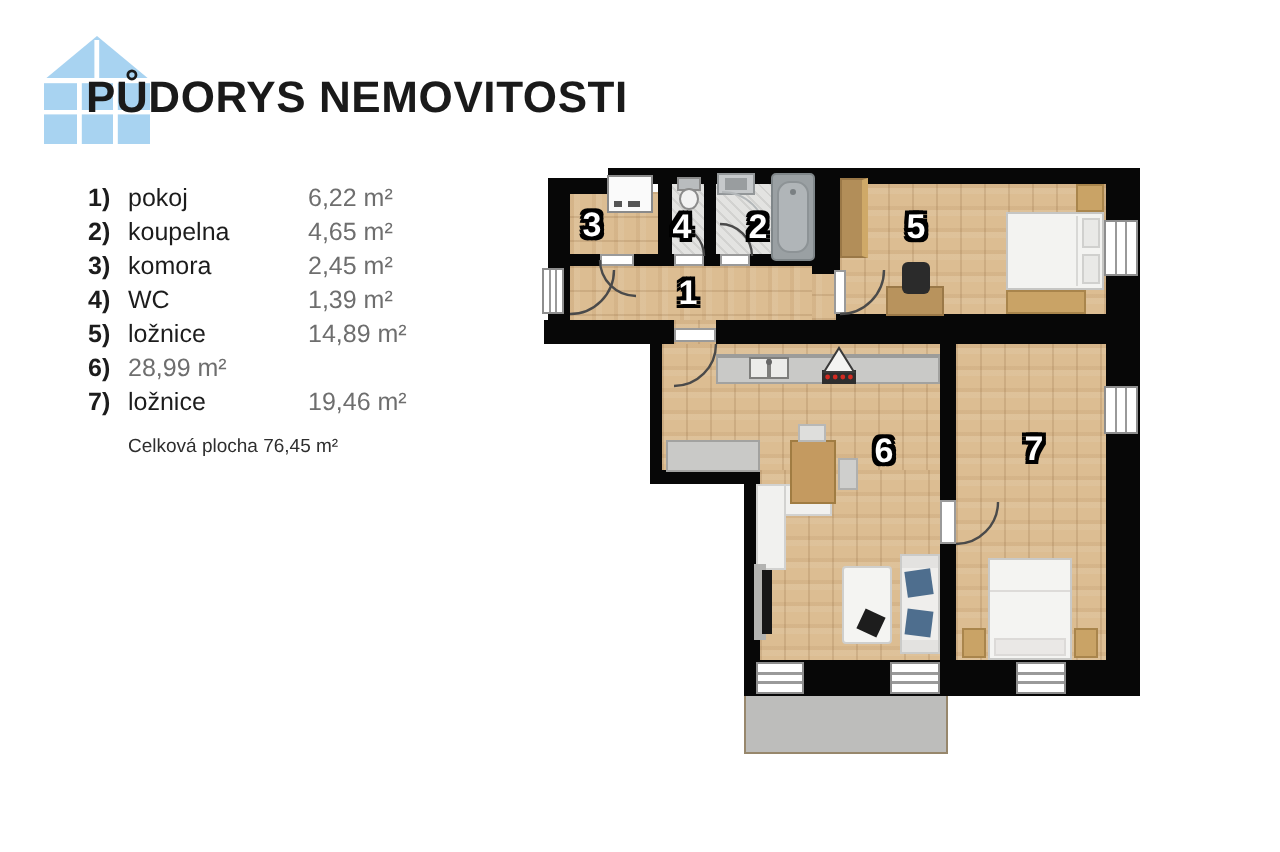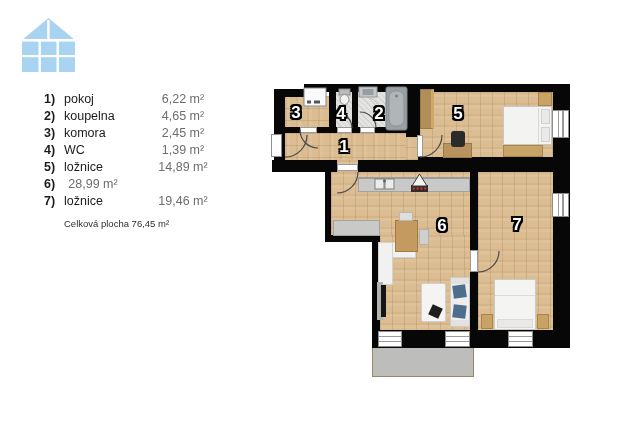--- a/index.html
+++ b/index.html
@@ -10,21 +10,21 @@
   .logo{left:20px;top:15px;width:57px;height:58px;}
   .watermark{left:62px;top:33px;font-size:27px;font-weight:700;color:#cfcfcf;
              letter-spacing:1px;opacity:.6;z-index:1;}
   .title{left:43px;top:36px;font-size:22px;font-weight:700;color:#1a1a1a;
          letter-spacing:.3px;z-index:2;}
   
   .legend{left:44px;top:92px;width:168px;z-index:2;}
   .lrow{display:flex;align-items:baseline;height:17px;font-size:12.5px;color:#1c1c1c;}
   .lnum{flex:0 0 20px;font-weight:700;}
   .lname{flex:1;}
-  .larea{flex:0 0 58px;text-align:center;color:#6e6e6e;}
+  .larea{flex:0 0 58px;text-align:left;color:#6e6e6e;}
   .ltotal{margin-top:7px;margin-left:20px;font-size:9.5px;color:#2e2e2e;}
   
   .plan{left:270px;top:82px;width:300px;height:300px;}
   .w{background:#070707;}
   .wood-h{background-color:#dcbd92;background-image:
     repeating-linear-gradient(180deg,rgba(120,80,40,.16) 0 1px,rgba(0,0,0,0) 1px 12px),
     repeating-linear-gradient(90deg,rgba(150,105,60,.10) 0 2px,rgba(255,255,255,.07) 2px 5px,rgba(0,0,0,0) 5px 11px);}
   .wood-v{background-color:#dcbd92;background-image:
     repeating-linear-gradient(90deg,rgba(120,80,40,.16) 0 1px,rgba(0,0,0,0) 1px 12px),
     repeating-linear-gradient(180deg,rgba(150,105,60,.10) 0 2px,rgba(255,255,255,.07) 2px 5px,rgba(0,0,0,0) 5px 11px);}
@@ -47,20 +47,21 @@
 <div class="canvas">
 
   <svg class="ab logo" viewBox="0 0 57 58">
     <polygon points="2,25 28.5,3 55,25 55,57 2,57" fill="#a8d3f1"></polygon>
     <rect x="27.2" y="5" width="2.4" height="20" fill="#fff"></rect>
     <rect x="2" y="24" width="53" height="2.6" fill="#fff"></rect>
     <rect x="18.5" y="26" width="2.4" height="31" fill="#fff"></rect>
     <rect x="36.5" y="26" width="2.4" height="31" fill="#fff"></rect>
     <rect x="2" y="40" width="53" height="2.2" fill="#fff"></rect>
   </svg>
+  <div class="ab title">PŮDORYS NEMOVITOSTI</div>
 
   <div class="ab legend">
     <div class="lrow">
         <span class="lnum">1)</span>
         <span class="lname">pokoj</span>
         <span class="larea">6,22 m²</span>
       </div>
     <div class="lrow">
         <span class="lnum">2)</span>
         <span class="lname">koupelna</span>

